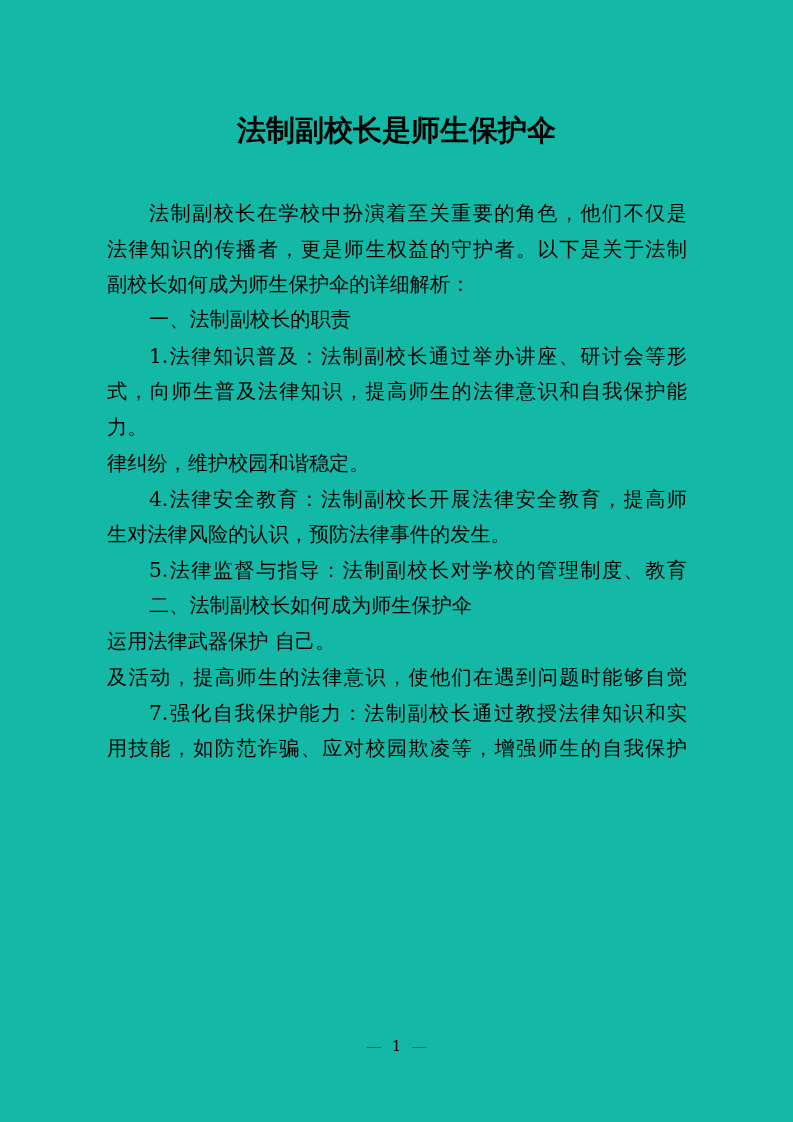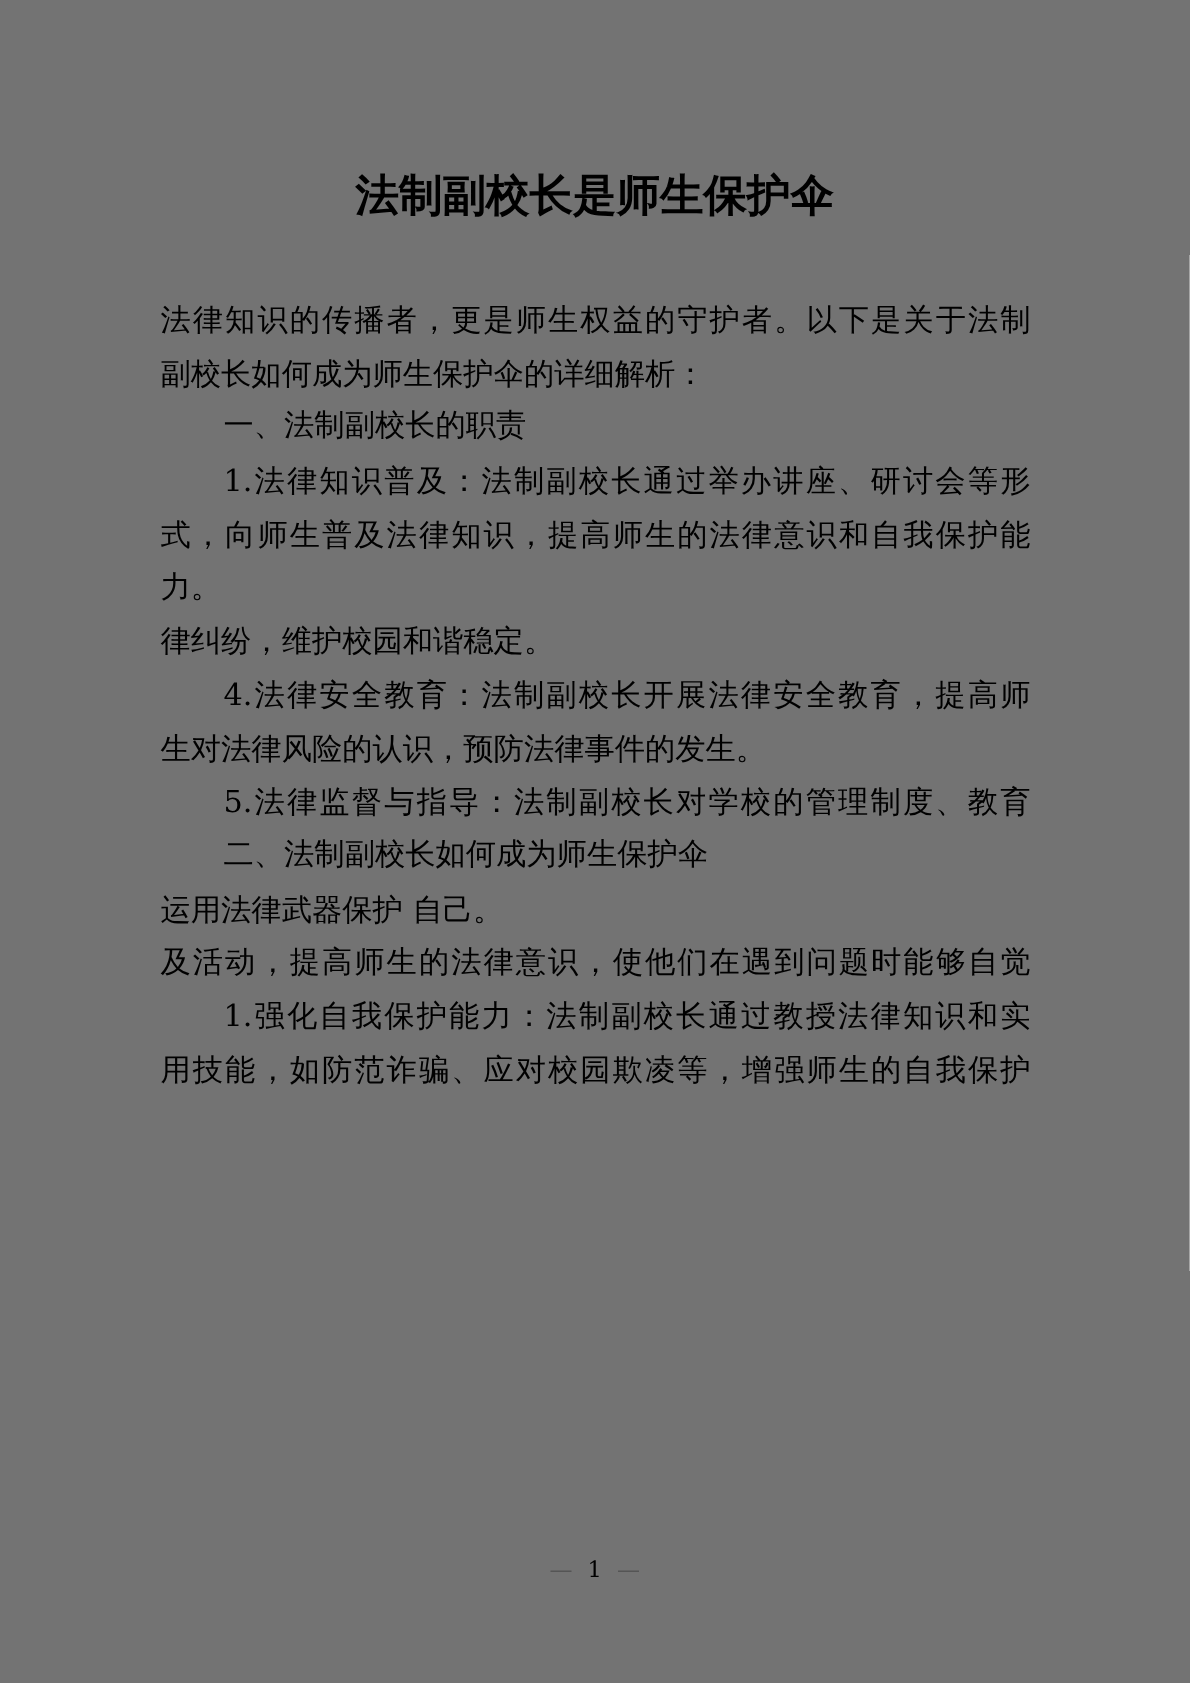--- a/index.html
+++ b/index.html
@@ -14,21 +14,21 @@
       overflow: hidden;
       color: #000000;
       font-family: "DejaVu Serif", "Liberation Serif", serif;
     }
     .page {
       position: absolute;
       left: 0;
       top: 0;
       width: 793px;
       height: 1122px;
-      background: #737373;
+      background: #14b8a6;
     }
     .title {
       position: absolute;
       left: 0;
       top: 108px;
       width: 793px;
       text-align: center;
       font-family: "DejaVu Sans", "Liberation Sans", sans-serif;
       font-weight: bold;
       font-size: 29px;
@@ -50,21 +50,21 @@
       text-align-last: justify;
       letter-spacing: 0;
     }
     .line.last {
       text-align-last: left;
     }
     .line.indent {
       padding-left: 42px;
     }
     .line.heading {
-      font-family: Liberation Sans, sans-serif;
+      font-family: Liberation Mono, monospace;
       font-weight: normal;
       text-align-last: left;
     }
     .footer {
       position: absolute;
       left: 0;
       top: 1036px;
       width: 793px;
       text-align: center;
       font-size: 15px;
@@ -81,20 +81,21 @@
     }
   </style>
 </head>
 <body>
 
 <div class="page">
   <div class="title">法制副校长是师生保护伞</div>
 
   <div class="body">
 
+    <div class="line indent">法制副校长在学校中扮演着至关重要的角色，他们不仅是</div>
     <div class="line">法律知识的传播者，更是师生权益的守护者。以下是关于法制</div>
     <div class="line last">副校长如何成为师生保护伞的详细解析：</div>
 
     <div class="line indent heading">一、法制副校长的职责</div>
 
     <div class="line indent">1.法律知识普及：法制副校长通过举办讲座、研讨会等形</div>
     <div class="line">式，向师生普及法律知识，提高师生的法律意识和自我保护能</div>
     <div class="line last">力。</div>
 
 
@@ -103,21 +104,21 @@
     <div class="line indent">4.法律安全教育：法制副校长开展法律安全教育，提高师</div>
     <div class="line last">生对法律风险的认识，预防法律事件的发生。</div>
 
     <div class="line indent">5.法律监督与指导：法制副校长对学校的管理制度、教育</div>
 
     <div class="line indent heading">二、法制副校长如何成为师生保护伞</div>
 
     <div class="line last">运用法律武器保护 自己。</div>
     <div class="line">及活动，提高师生的法律意识，使他们在遇到问题时能够自觉</div>
 
-    <div class="line indent">1.强化自我保护能力：法制副校长通过教授法律知识和实</div>
+    <div class="line indent">7.强化自我保护能力：法制副校长通过教授法律知识和实</div>
     <div class="line">用技能，如防范诈骗、应对校园欺凌等，增强师生的自我保护</div>
   </div>
 
   <div class="footer">
     <span class="dash"></span>
     <span>1</span>
     <span class="dash"></span>
   </div>
 </div>
 

